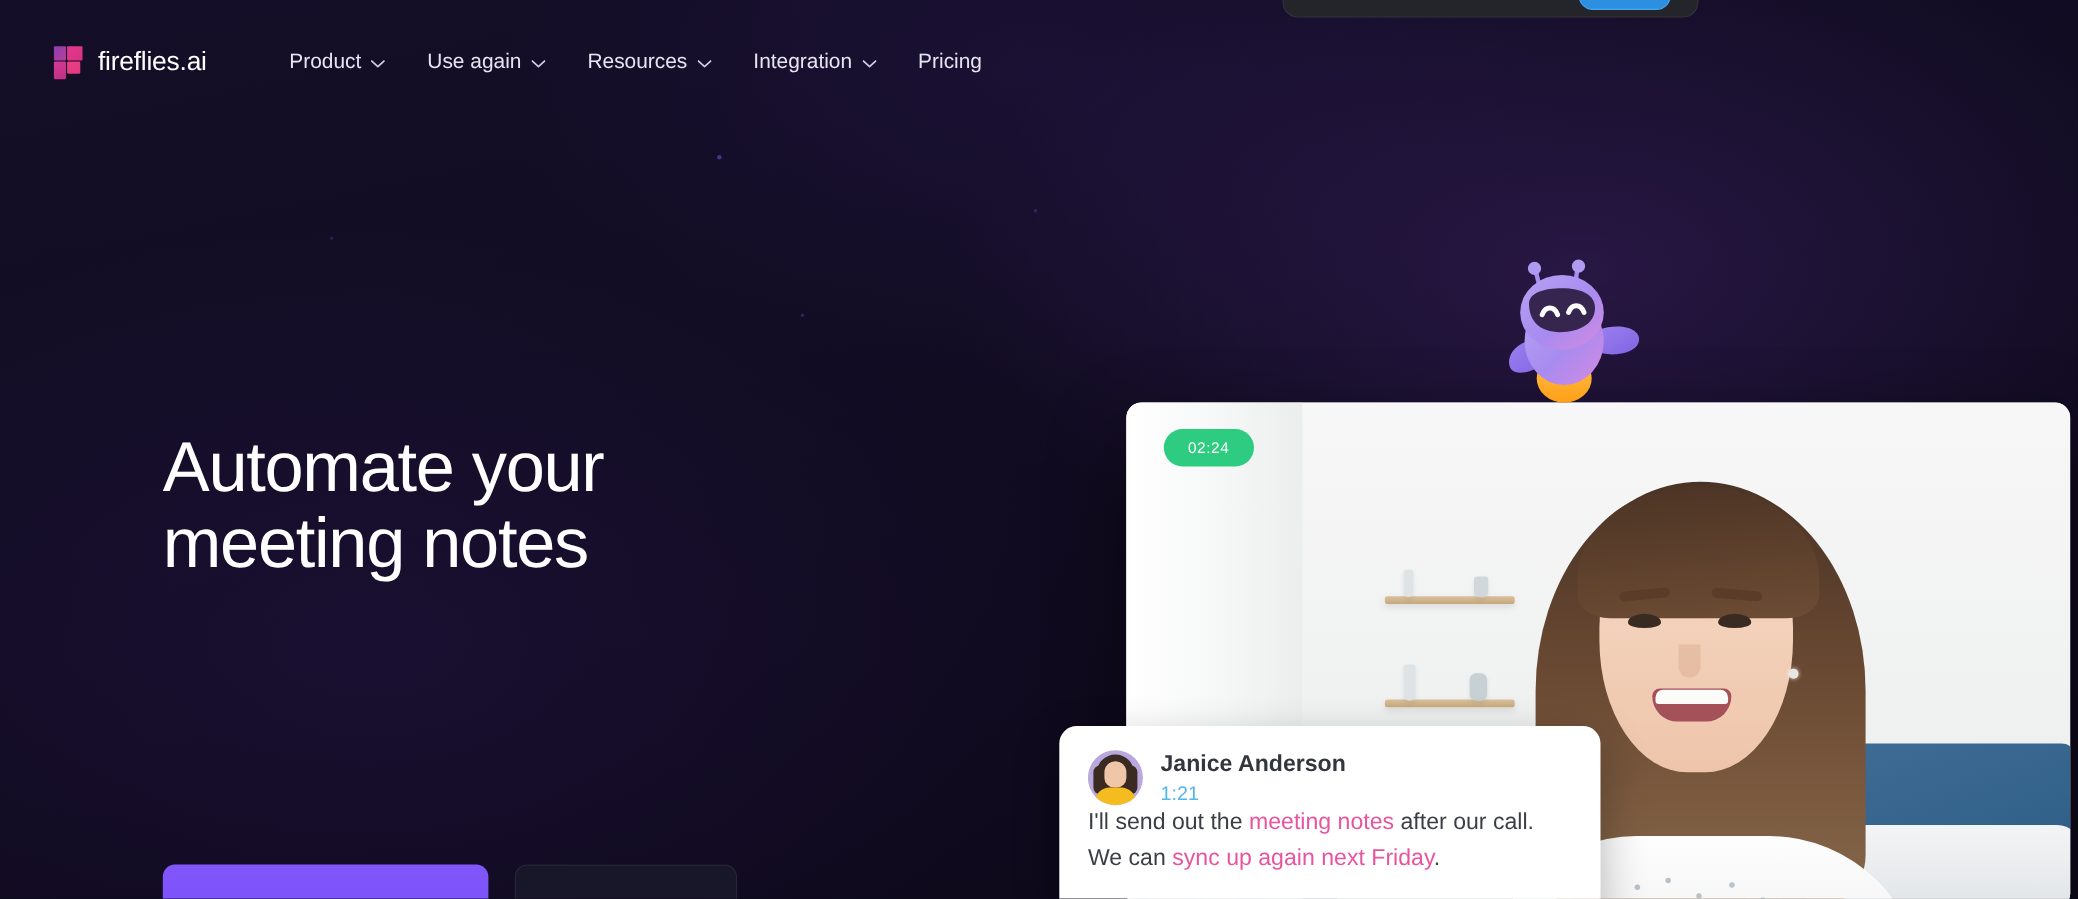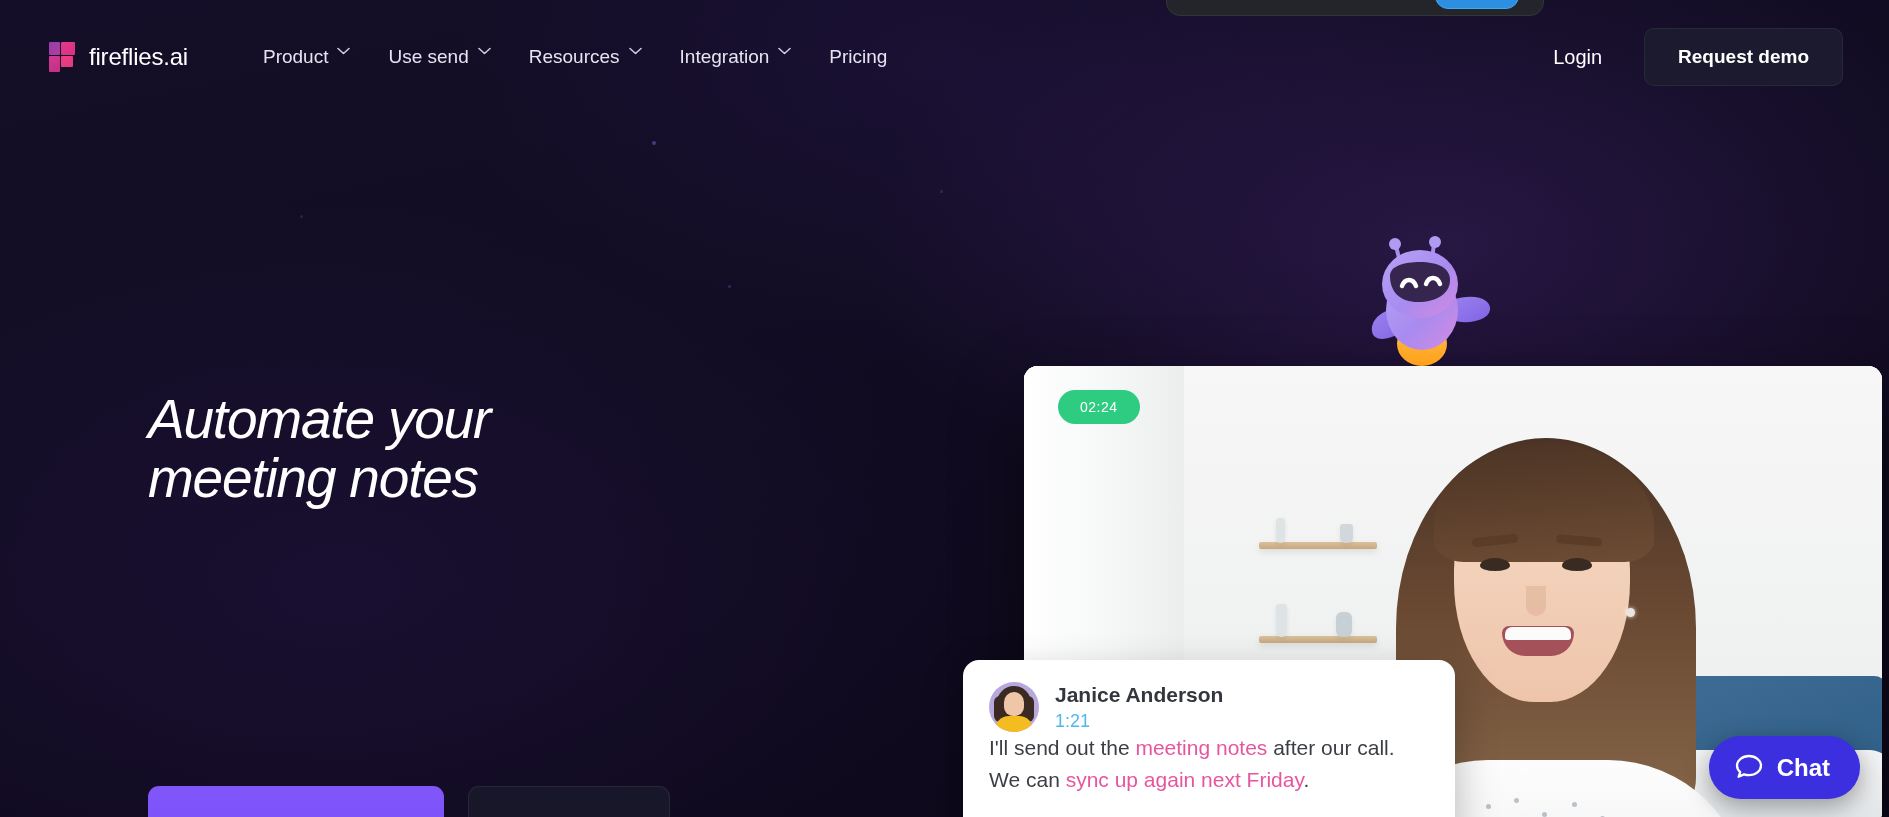--- a/index.html
+++ b/index.html
@@ -97,21 +97,21 @@
   }
 
   .nav {
     display: flex;
     align-items: center;
     margin-left: 56px;
     gap: 0;
   }
   .nav-item {
     display: flex;
-    align-items: flex-start;
+    align-items: center;
     gap: 9px;
     padding: 10px 19px;
     color: #e7e4f2;
     font-size: 19px;
     cursor: pointer;
     white-space: nowrap;
   }
   .chev {
     width: 13px;
     height: 8px;
@@ -150,27 +150,26 @@
 
   
   .hero-copy {
     position: absolute;
     left: 148px;
     top: 390px;
     width: 700px;
     z-index: 20;
   }
   .hero-title {
-    font-size: 55px;
+    font-size: 64px;
     line-height: 1.08;
     font-weight: 400;
     color: #ffffff;
     letter-spacing: -1.2px;
     white-space: pre-line;
-    font-style: italic;
   }
   .hero-sub {
     margin-top: 42px;
     font-size: 25px;
     line-height: 1.42;
     color: #e9e6f3;
     max-width: 640px;
     white-space: pre-line;
   }
 
@@ -445,21 +444,21 @@
       <div class="nav-item">
         <span>Product</span>
         <span class="chev">
           <svg width="13" height="8" viewBox="0 0 13 8">
               <path d="M1 1.5 L6.5 6.5 L12 1.5" fill="none" stroke="#cfc9e2" stroke-width="1.6" stroke-linecap="round" stroke-linejoin="round"></path>
             </svg>
         </span>
       </div>
 
       <div class="nav-item">
-        <span>Use send</span>
+        <span>Use again</span>
         <span class="chev">
           <svg width="13" height="8" viewBox="0 0 13 8">
               <path d="M1 1.5 L6.5 6.5 L12 1.5" fill="none" stroke="#cfc9e2" stroke-width="1.6" stroke-linecap="round" stroke-linejoin="round"></path>
             </svg>
         </span>
       </div>
 
       <div class="nav-item">
         <span>Resources</span>
         <span class="chev">
@@ -477,24 +476,20 @@
             </svg>
         </span>
       </div>
 
       <div class="nav-item">
         <span>Pricing</span>
       </div>
 
     </nav>
 
-    <div class="header-right">
-      <a class="login-link">Login</a>
-      <button class="demo-btn">Request demo</button>
-    </div>
   </header>
 
   <section class="hero-copy">
     <h1 class="hero-title">Automate your
 meeting notes</h1>
   </section>
 
   <div class="hero-ctas">
     <button class="cta-primary"></button>
     <button class="cta-secondary"></button>
@@ -608,22 +603,14 @@
         <div class="cc-name">Janice Anderson</div>
         <div class="cc-time">1:21</div>
       </div>
     </div>
     <div class="cc-body">
       <div><span>I'll send out the </span><span class="hl">meeting notes</span><span> after our call.</span></div>
       <div><span>We can </span><span class="hl">sync up again next Friday</span><span>.</span></div>
     </div>
   </div>
 
-  <div class="chat-widget">
-    <span>
-      <svg width="28" height="28" viewBox="0 0 28 28">
-        <path d="M14 4 C20.6 4 26 8.3 26 13.6 C26 18.9 20.6 23.2 14 23.2 C12.2 23.2 10.5 22.9 9 22.4 L3.6 24.8 L5.2 20.2 C3.2 18.4 2 16.1 2 13.6 C2 8.3 7.4 4 14 4 Z" fill="none" stroke="#ffffff" stroke-width="2.3" stroke-linejoin="round"></path>
-      </svg>
-    </span>
-    <span class="chat-label">Chat</span>
-  </div>
 
 </div>
 
 </body></html>

